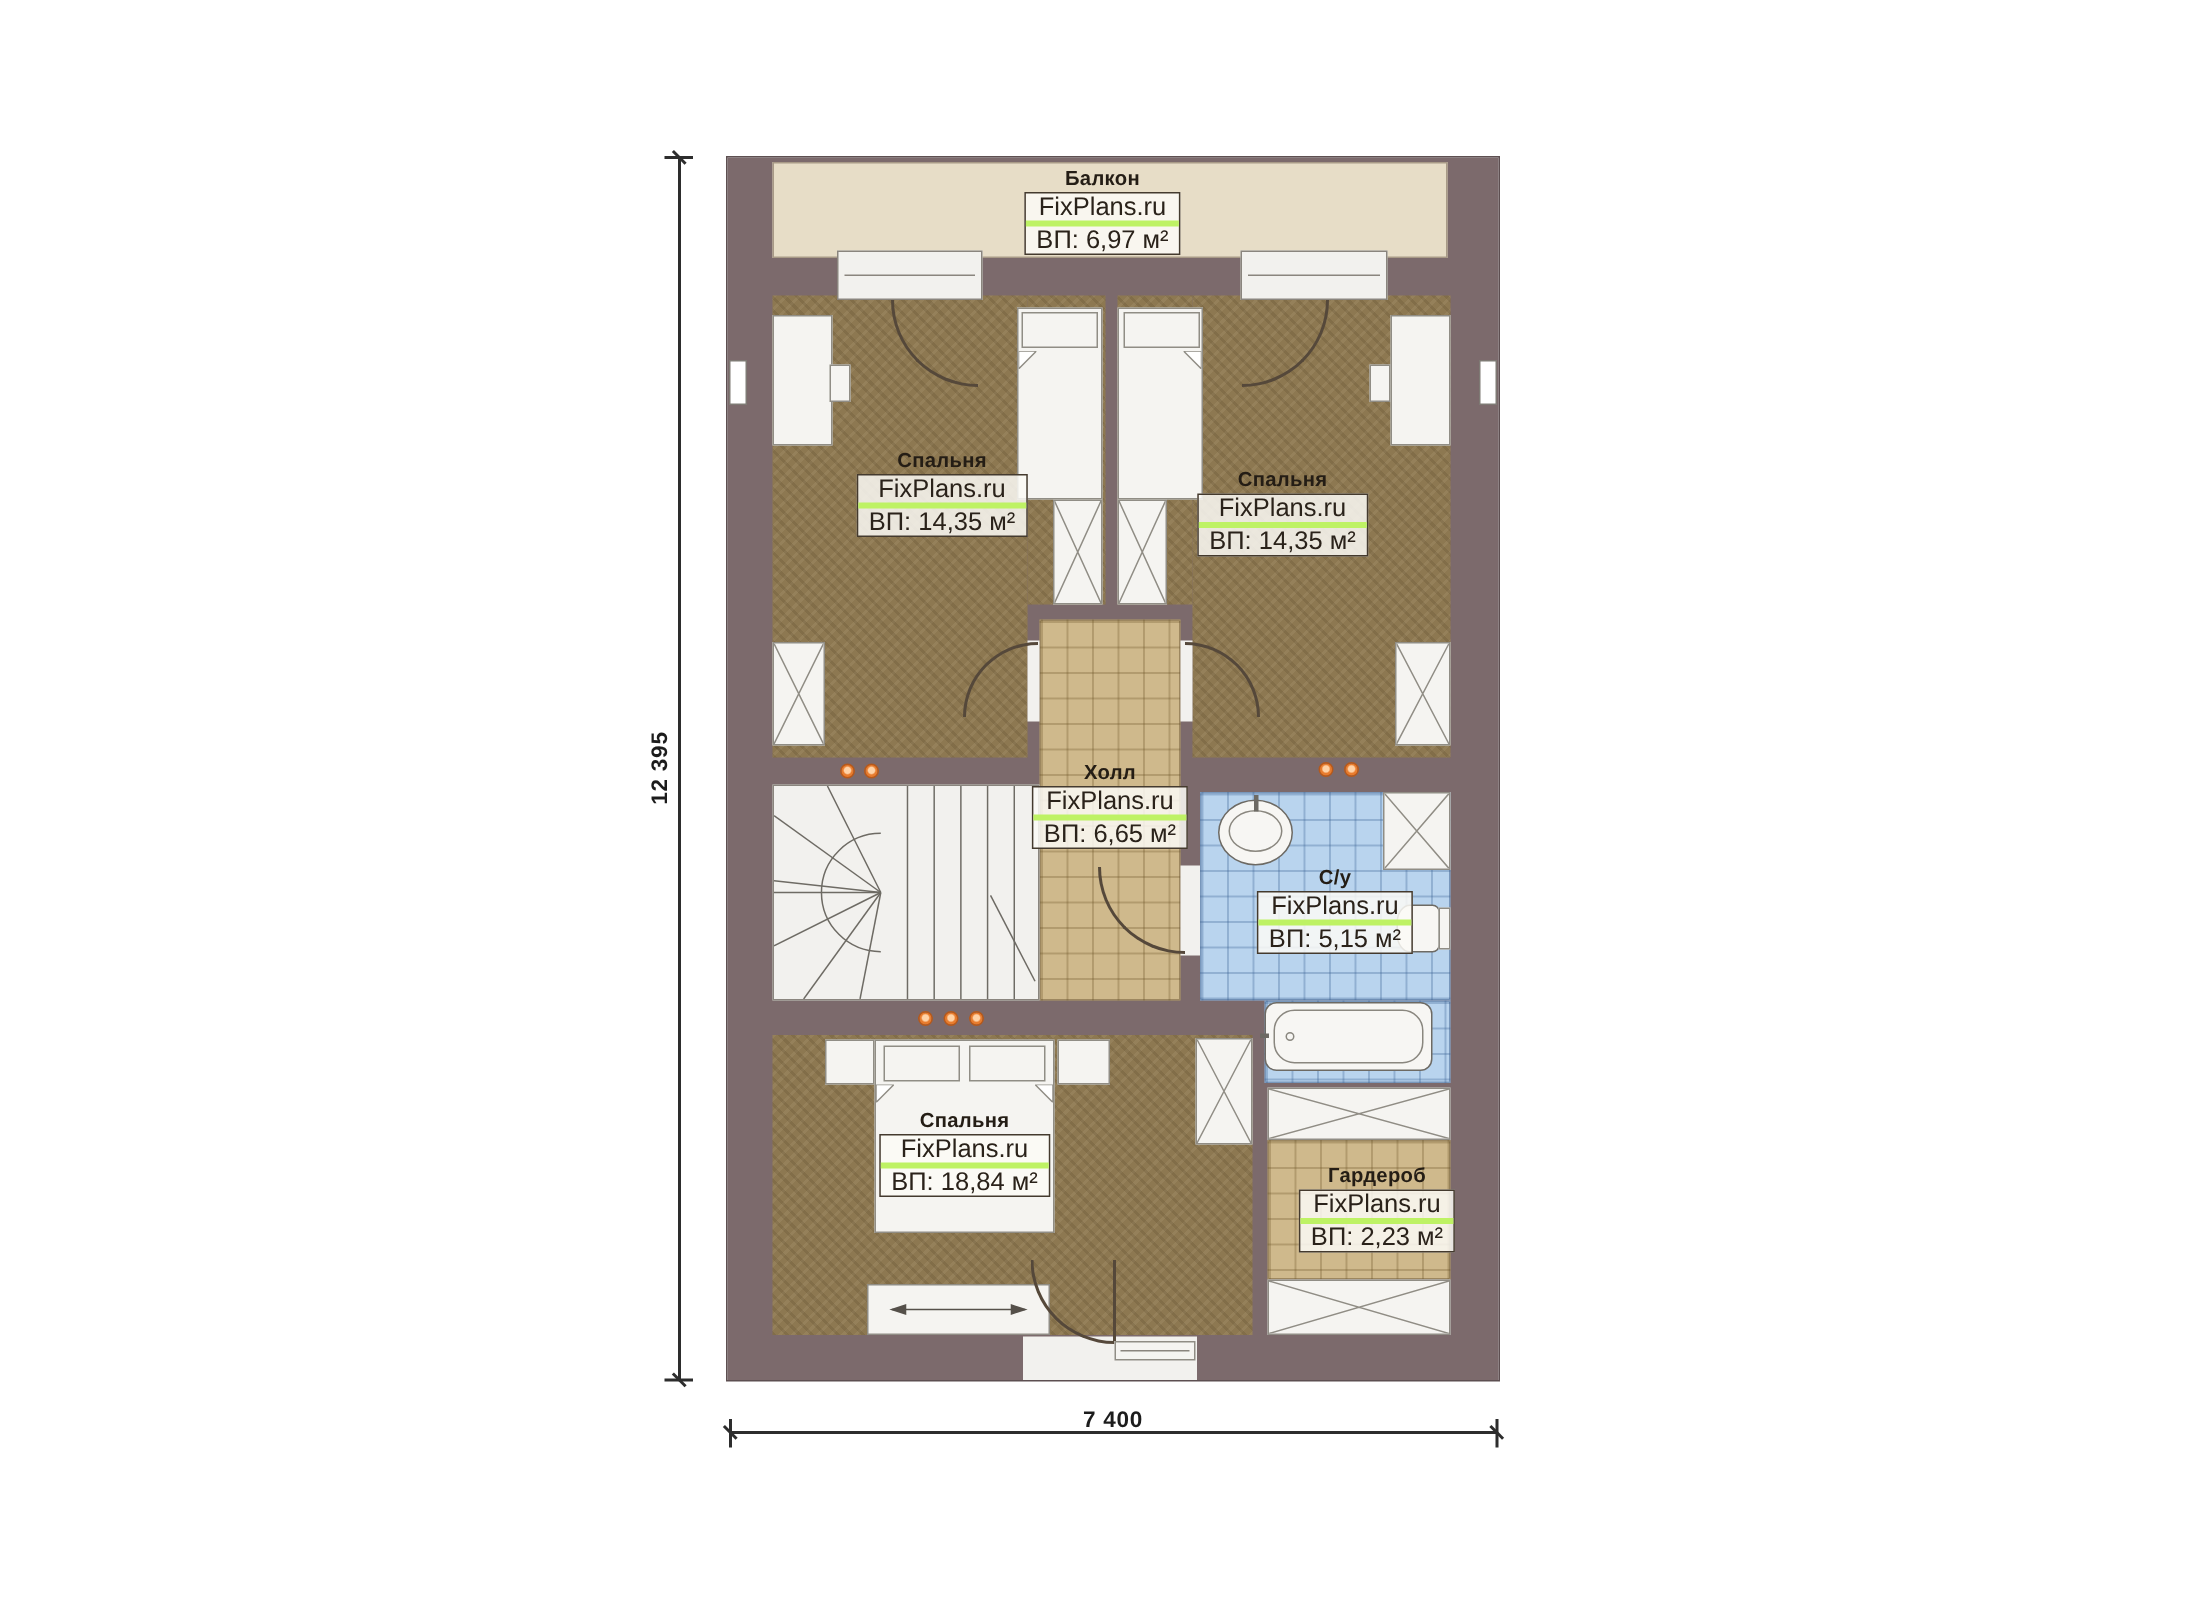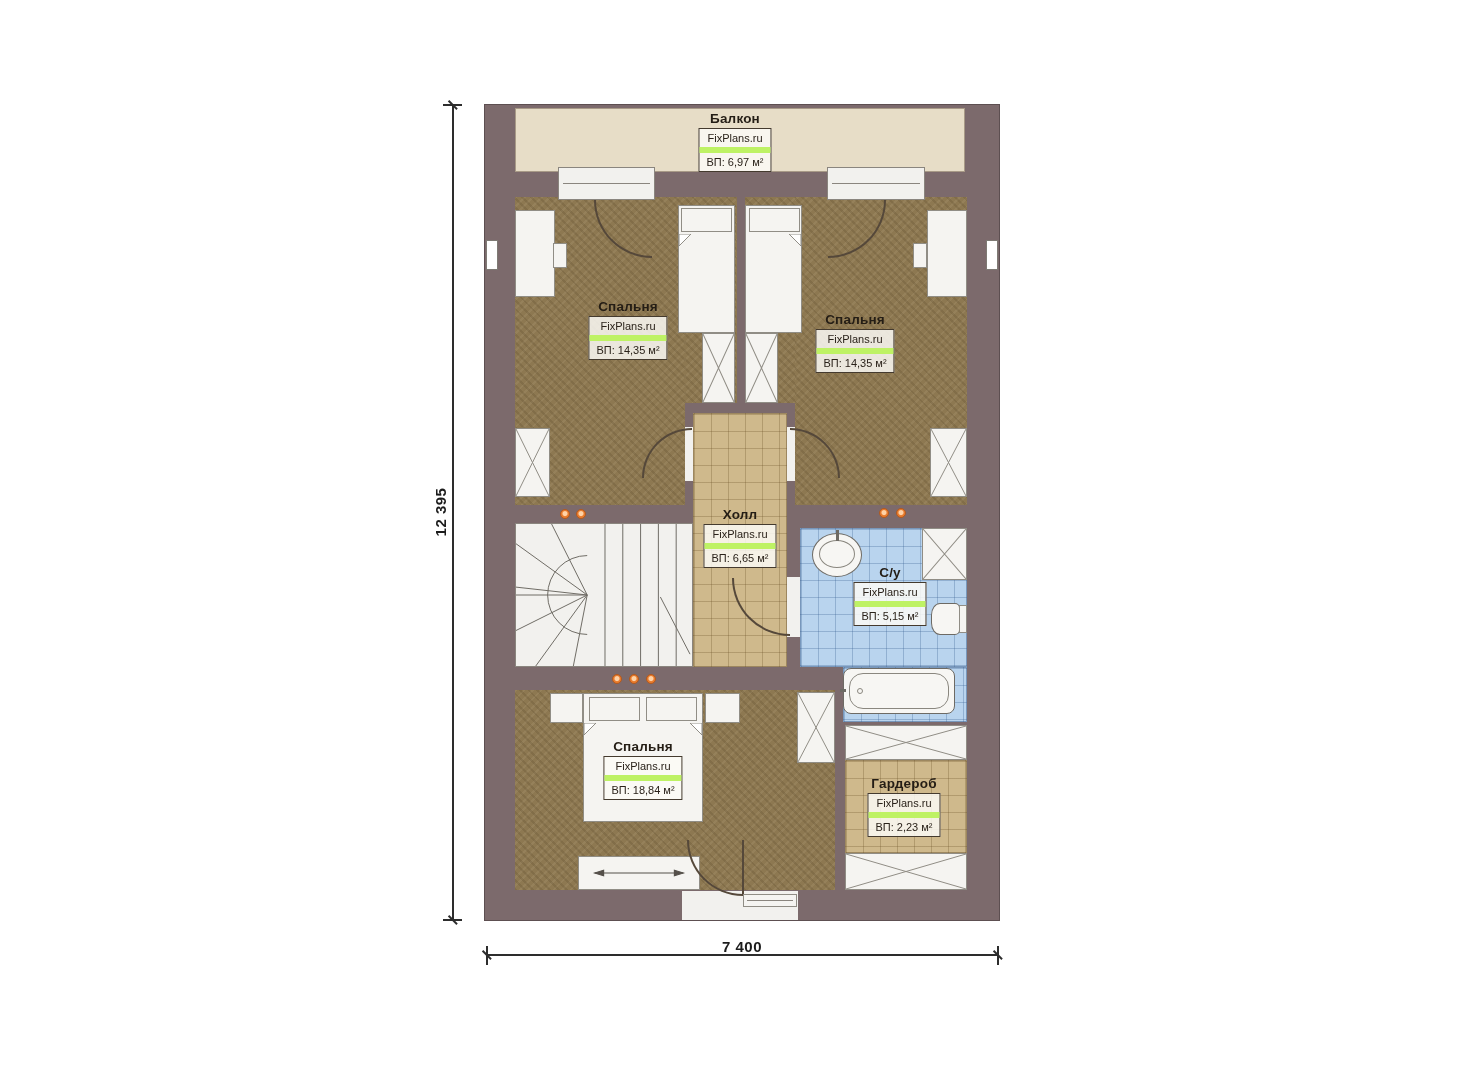--- a/index.html
+++ b/index.html
@@ -34,23 +34,23 @@
   .arc-ne{border-right:2px solid #55483a;border-top:2px solid #55483a;border-top-right-radius:100%;}
   .leaf{background:#55483a;}
   
   .dot{width:10px;height:10px;border-radius:50%;
        background:radial-gradient(circle at 50% 45%, #ffd2a6 0 2px, #e87c2e 3px);
        border:1px solid #b5591c;}
   
   .room-label{transform:translateX(-50%);text-align:center;color:#241d15;z-index:6;white-space:nowrap;}
   .room-name{font-weight:bold;font-size:13.5px;letter-spacing:.2px;}
   .label-box{display:inline-block;margin-top:2px;background:rgba(252,250,246,.85);
-             border:1px solid #443a2e;font-size:11px;color:#2a221a;}
+             border:1px solid #443a2e;font-size:17px;color:#2a221a;}
   .label-box .row{padding:1px 7px;line-height:16px;}
-  .label-box .row2{border-top:6px solid #bef264;}
+  .label-box .row2{border-top:4px solid #bef264;}
   
   .dim-line{background:#2d2d2d;}
   .dim-text{font-size:15px;font-weight:bold;color:#1c1c1c;letter-spacing:.5px;}
   .tick{background:#2d2d2d;}
   .win{background:#ffffff;border:1px solid #7e7a74;}
 </style>
 </head>
 <body>
 
 <div id="stage">
@@ -243,37 +243,37 @@
     </div>
 
     <div class="abs room-label" style="left:255px;top:402px;">
       <div class="room-name">Холл</div>
       <div class="label-box">
         <div class="row">FixPlans.ru</div>
         <div class="row row2">ВП: 6,65 м²</div>
       </div>
     </div>
 
-    <div class="abs room-label" style="left:405px;top:460px;">
+    <div class="abs room-label" style="left:405px;top:472px;">
       <div class="room-name">С/у</div>
       <div class="label-box">
         <div class="row">FixPlans.ru</div>
         <div class="row row2">ВП: 5,15 м²</div>
       </div>
     </div>
 
     <div class="abs room-label" style="left:158px;top:634px;">
       <div class="room-name">Спальня</div>
       <div class="label-box">
         <div class="row">FixPlans.ru</div>
         <div class="row row2">ВП: 18,84 м²</div>
       </div>
     </div>
 
-    <div class="abs room-label" style="left:402px;top:671px;padding-left:34px;">
+    <div class="abs room-label" style="left:416px;top:671px;padding-left:34px;">
       <div class="room-name">Гардероб</div>
       <div class="label-box">
         <div class="row">FixPlans.ru</div>
         <div class="row row2">ВП: 2,23 м²</div>
       </div>
     </div>
 
   </div>
 
   <div class="abs dim-line" style="left:452px;top:105px;width:1.5px;height:815px;"></div>

